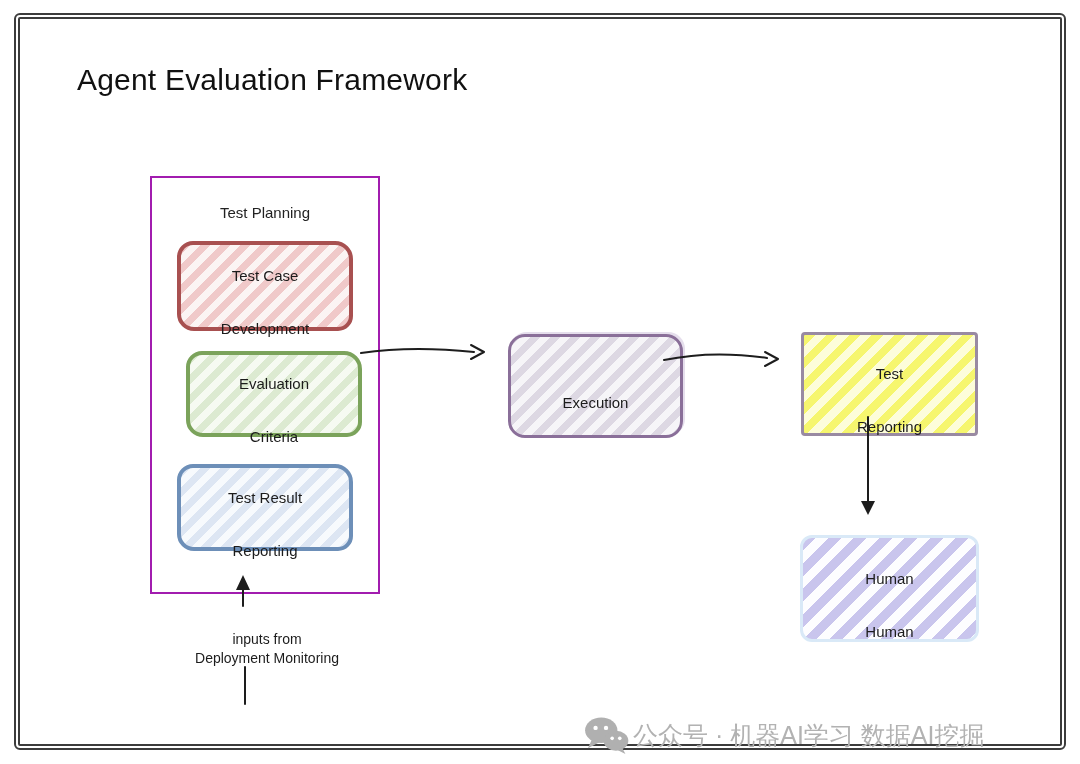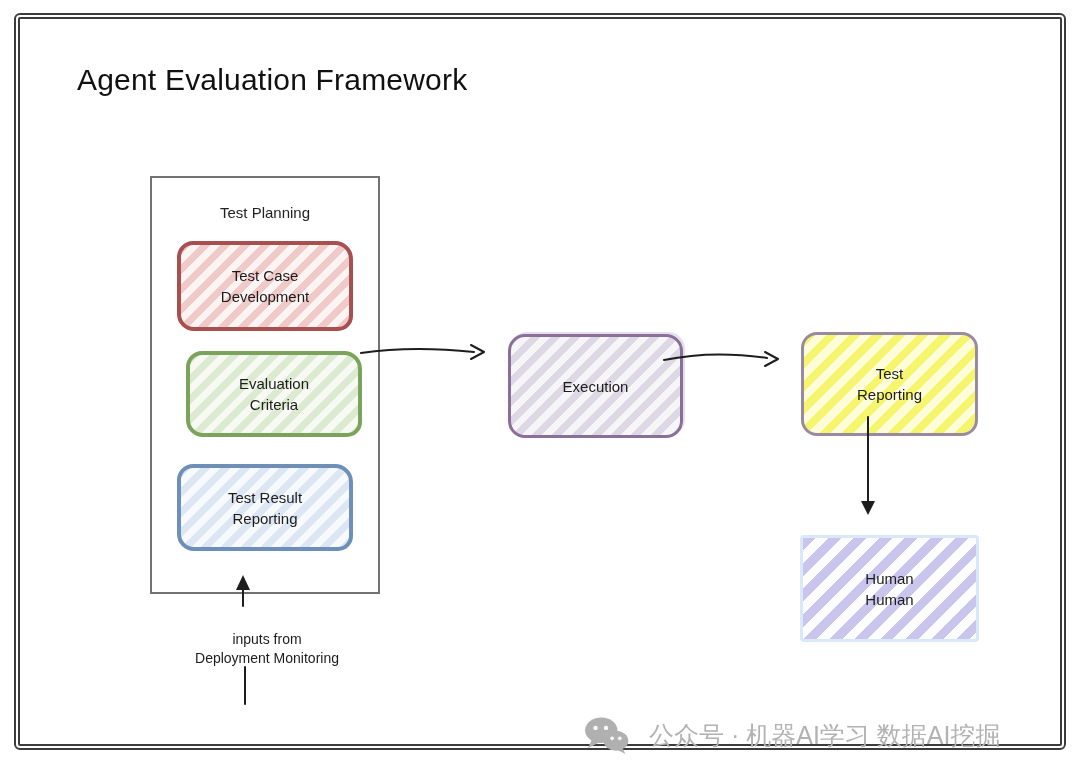--- a/index.html
+++ b/index.html
@@ -11,51 +11,51 @@
     position:absolute;left:14px;top:13px;width:1052px;height:737px;
     border:6px double #3c3c3c;border-radius:6px;box-sizing:border-box;background:#fff;
   }
   .title{
     position:absolute;left:57px;top:44px;font-size:30px;color:#111;
     letter-spacing:0.2px;white-space:nowrap;
   }
   
   .tp-container{
     position:absolute;left:130px;top:157px;width:230px;height:418px;
-    border:2px solid #737373;box-sizing:border-box;background:#fff;
+    border:2px solid #a21caf;box-sizing:border-box;background:#fff;
   }
   .tp-label{display:block;text-align:center;margin-top:26px;font-size:15px;color:#222;}
   .node{
     position:absolute;box-sizing:border-box;display:flex;align-items:center;justify-content:center;
     text-align:center;font-size:15px;line-height:21px;color:#1c1c1c;
   }
   .node .lines{display:block;}
-  .node .line{display:block;}
+  .node .line{display:block;margin-top:32px;}
   .rounded{border-radius:16px 18px 15px 17px;}
   .box-red{left:25px;top:63px;width:176px;height:90px;border:4px solid #a85050;
     background:repeating-linear-gradient(135deg,#f0c9c9 0 7px,#fbf4f3 7px 14px);}
   .box-green{left:34px;top:173px;width:176px;height:86px;border:4px solid #7ba35b;
     background:repeating-linear-gradient(135deg,#dcead1 0 7px,#f6faf2 7px 14px);}
   .box-blue{left:25px;top:286px;width:176px;height:87px;border:4px solid #6d8fb8;
     background:repeating-linear-gradient(135deg,#dde6f3 0 7px,#f7fafd 7px 14px);}
   .box-execution{left:488px;top:315px;width:175px;height:104px;border:3px solid #8a6f99;border-radius:17px;
     background:repeating-linear-gradient(135deg,#ddd8e3 0 7px,#f6f5f8 7px 14px);
     box-shadow:2px -2px 0 0 rgba(180,160,200,0.35);}
-  .box-reporting{left:781px;top:313px;width:177px;height:104px;border:3px solid #998aa2;border-radius:16px;
+  .box-reporting{left:781px;top:313px;width:177px;height:104px;border:3px solid #998aa2;border-radius:4px;
     background:repeating-linear-gradient(135deg,#f6f66e 0 8px,#fdfdda 8px 16px);}
-  .box-humaneval{left:780px;top:516px;width:179px;height:107px;border:3px solid #d9e9f7;border-radius:4px;
+  .box-humaneval{left:780px;top:516px;width:179px;height:107px;border:3px solid #d9e9f7;border-radius:12px;
     background:repeating-linear-gradient(135deg,#c9c5ed 0 9px,#fdfdff 9px 18px);}
   .annotation{
     position:absolute;left:92px;top:611px;width:310px;text-align:center;
     font-size:14px;line-height:19px;color:#1c1c1c;
   }
   .annotation span{display:block;}
   .connectors{position:absolute;left:0;top:0;width:1080px;height:764px;pointer-events:none;}
   .watermark{
-    position:absolute;left:563px;top:697px;display:flex;align-items:center;gap:20px;
+    position:absolute;left:563px;top:697px;display:flex;align-items:center;gap:4px;
     color:#b2b2b2;font-size:25px;white-space:nowrap;
   }
   .wechat-icon{width:46px;height:38px;flex:0 0 auto;}
 </style>
 </head>
 <body>
 
 <div class="frame">
 
   <div class="title">Agent Evaluation Framework</div>

